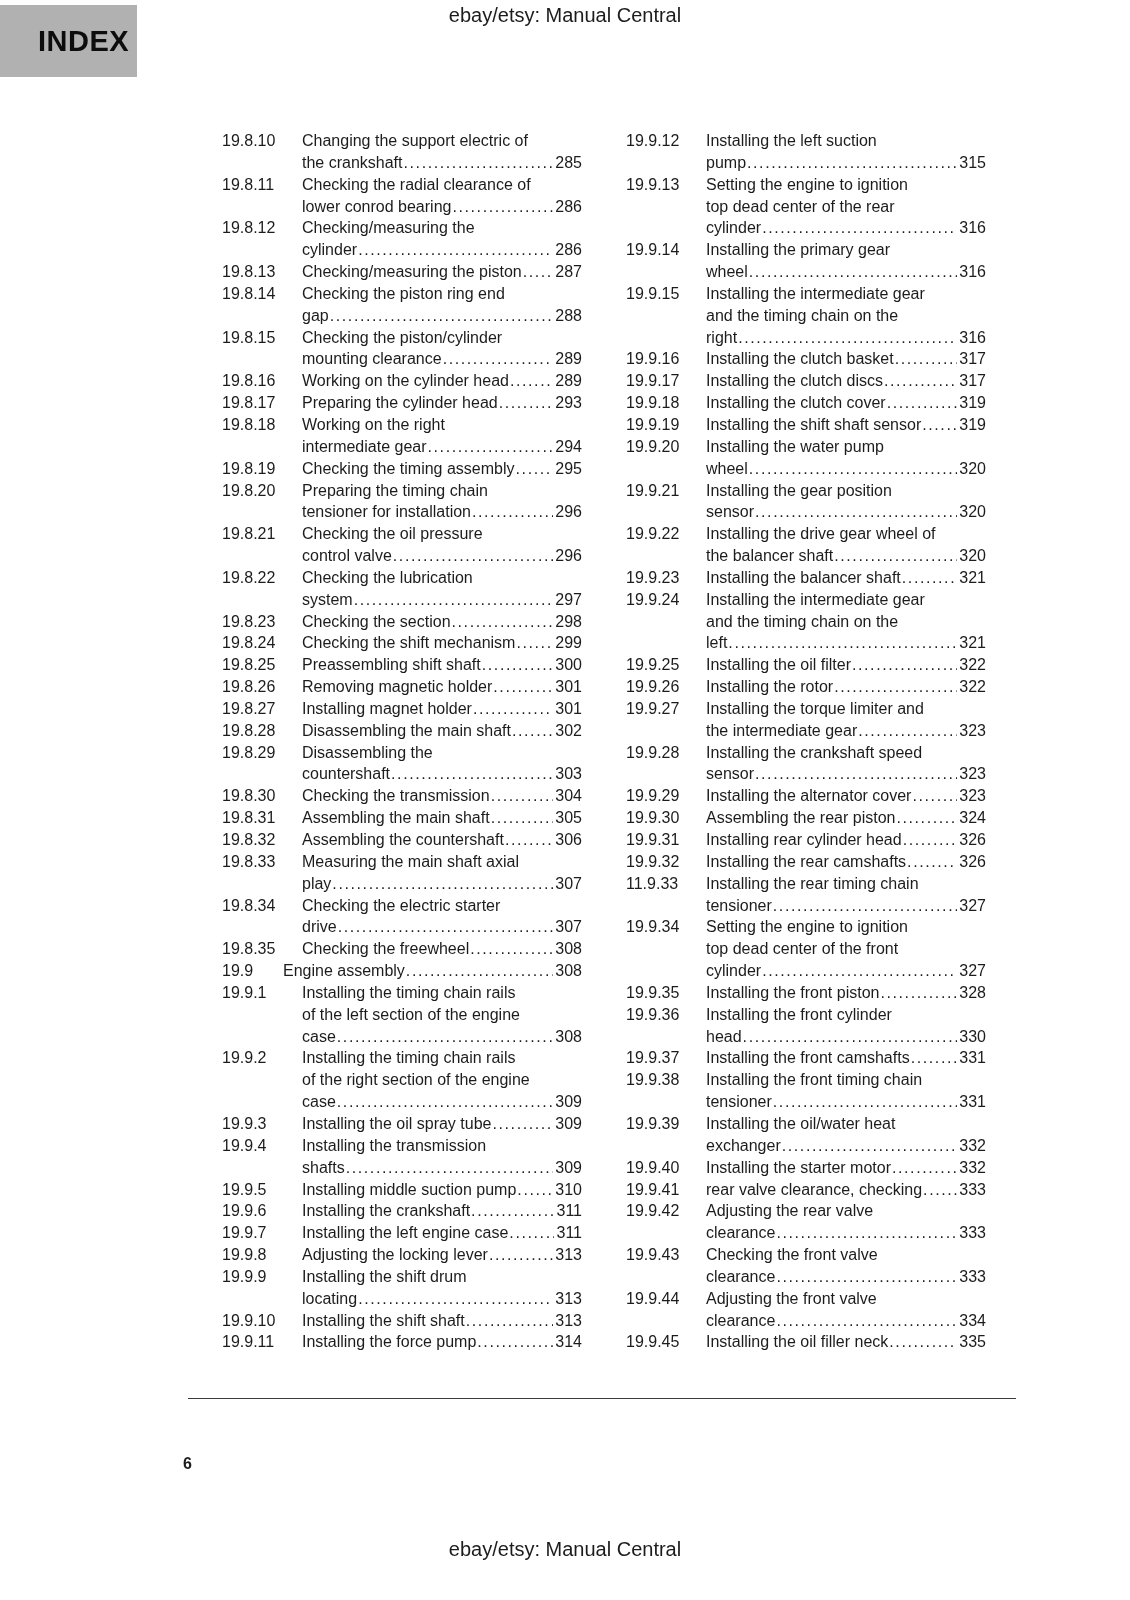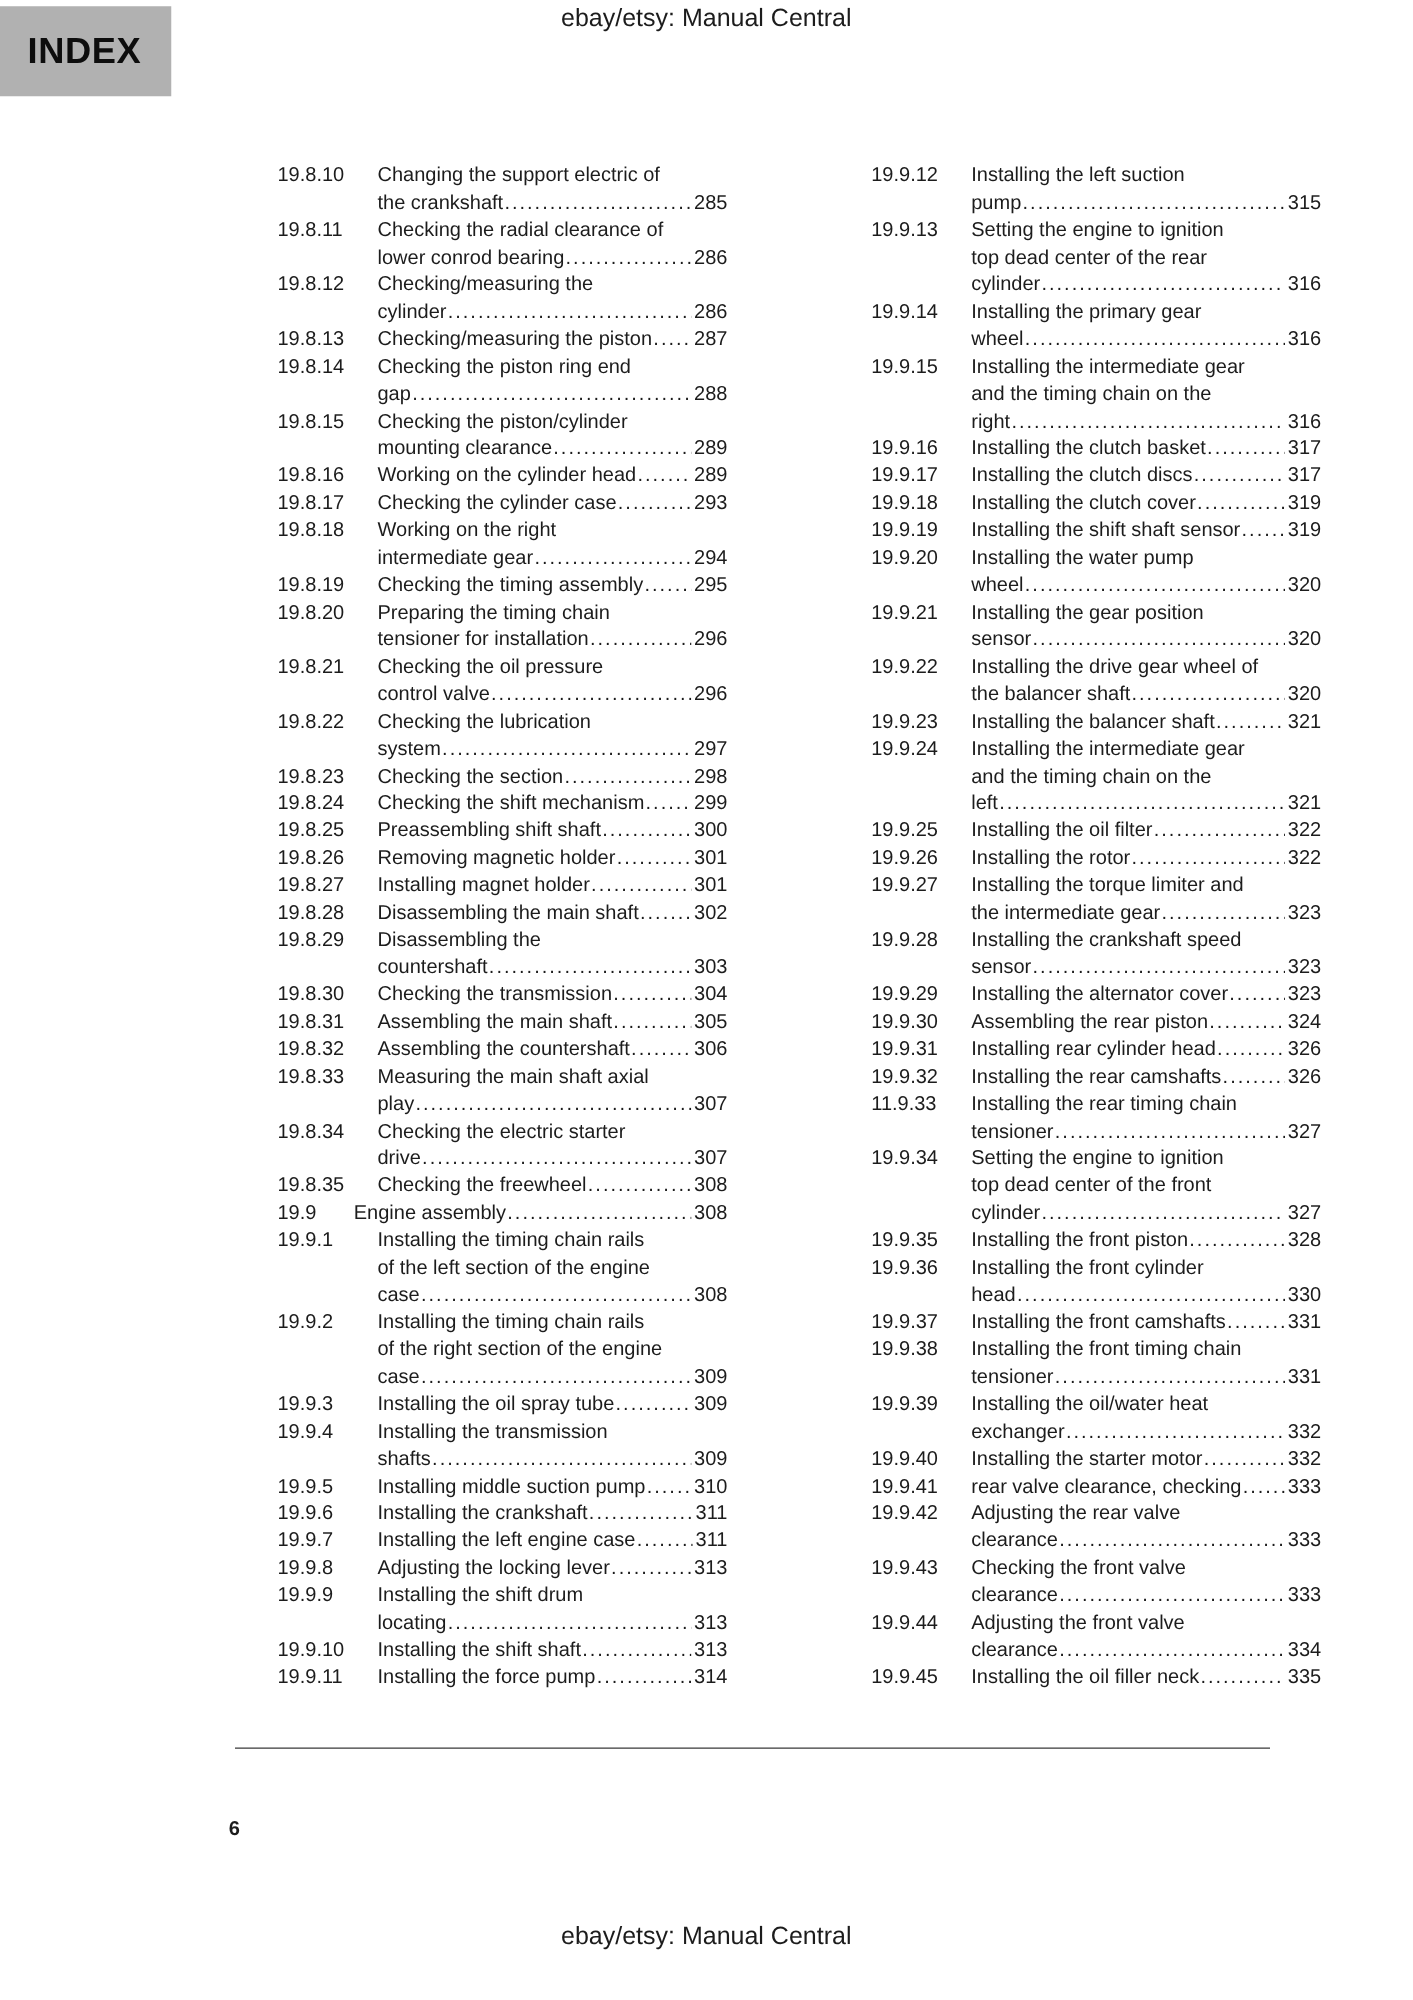--- a/index.html
+++ b/index.html
@@ -17,21 +17,21 @@
   }
   .index-tab {
     position: absolute;
     left: 0;
     top: 5px;
     width: 137px;
     height: 72px;
     background: #b1b1b1;
     display: flex;
     align-items: center;
-    padding-left: 22px;
+    padding-left: 38px;
     text-align: right;
   }
   .index-tab span {
     font-size: 29px;
     font-weight: bold;
     letter-spacing: 0.5px;
     color: #0d0d0d;
   }
   .header {
     position: absolute;
@@ -42,21 +42,21 @@
     font-size: 20px;
     line-height: 30px;
     color: #1c1c1c;
   }
   .toc {
     position: absolute;
     left: 222px;
     top: 130px;
     width: 792px;
     display: flex;
-    gap: 115px;
+    gap: 44px;
   }
   .col { width: 360px; }
   .entry {
     display: flex;
     font-size: 16px;
     line-height: 21.85px;
   }
   .num { width: 80px; flex: none; }
   .entry.section .num { width: 61px; }
   .ebody { flex: 1; min-width: 0; }
@@ -187,21 +187,21 @@
               <span class="txt">Working on the cylinder head</span>
               <span class="leader"></span>
               <span class="pg">289</span>
             </div>
           </div>
         </div>
         <div class="entry">
           <span class="num">19.8.17</span>
           <div class="ebody">
             <div class="lastline">
-              <span class="txt">Checking the cylinder case</span>
+              <span class="txt">Preparing the cylinder head</span>
               <span class="leader"></span>
               <span class="pg">293</span>
             </div>
           </div>
         </div>
         <div class="entry">
           <span class="num">19.8.18</span>
           <div class="ebody">
             <div class="line">Working on the right</div>
             <div class="lastline">

